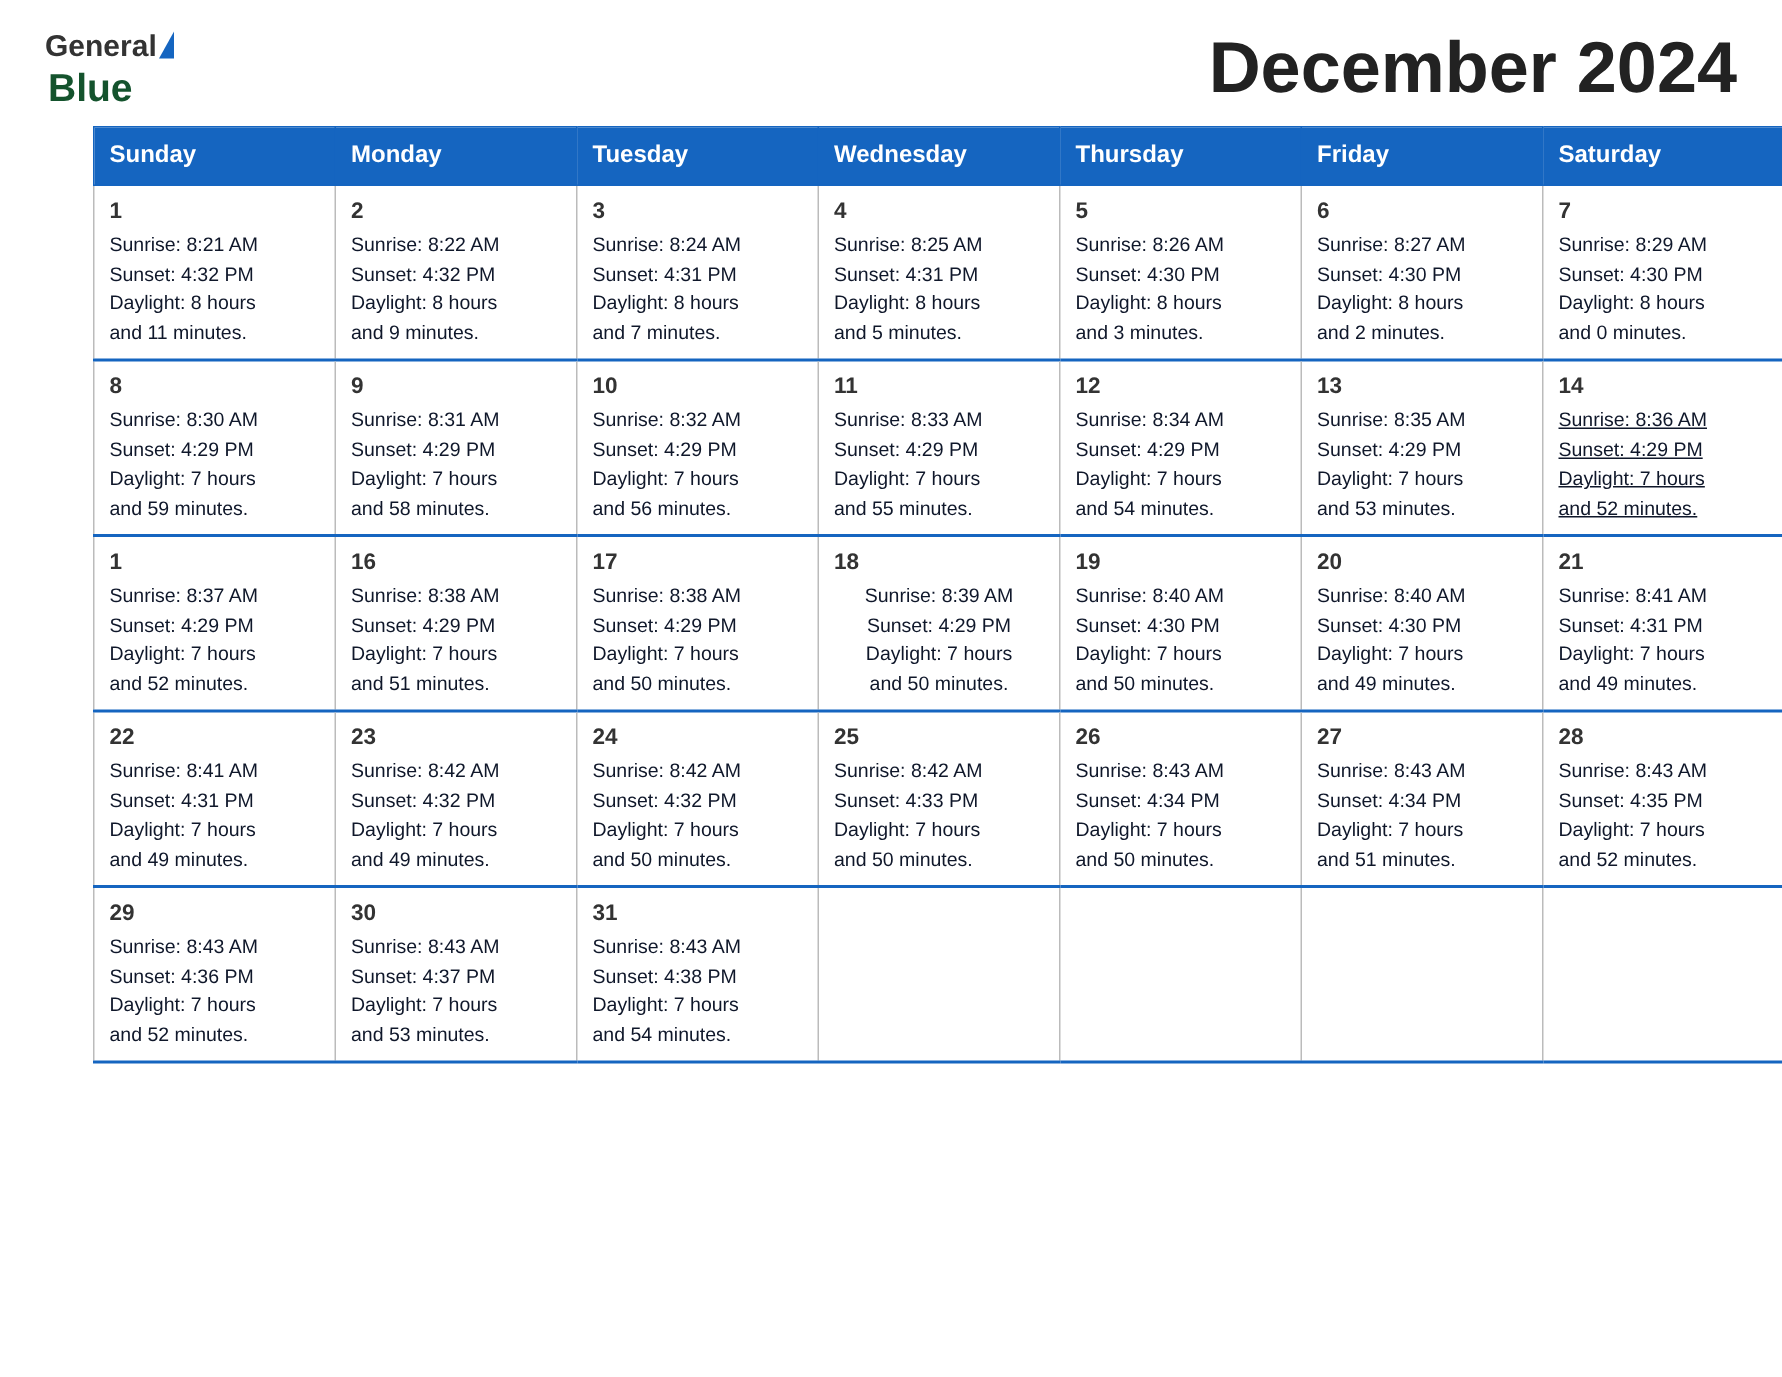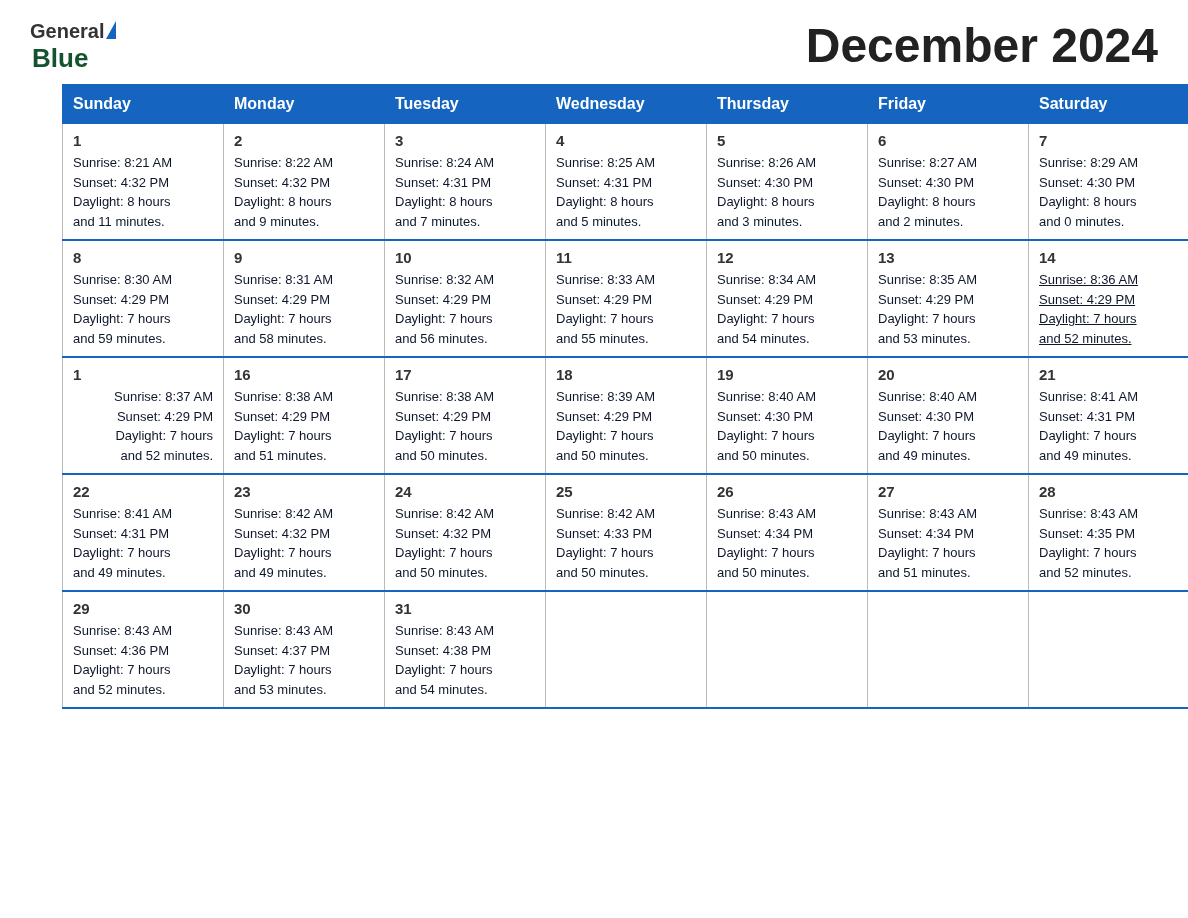--- a/index.html
+++ b/index.html
@@ -221,42 +221,42 @@
           <span class="day-num">14</span>
           <div class="day-info" style="white-space: pre-line; text-decoration: underline;">Sunrise: 8:36 AM
 Sunset: 4:29 PM
 Daylight: 7 hours
 and 52 minutes.</div>
         </td>
       </tr>
       <tr class="week-row">
         <td>
           <span class="day-num">1</span>
-          <div class="day-info" style="white-space: pre-line; text-align: right;">Sunrise: 8:37 AM
+          <div class="day-info" style="white-space: pre-line;">Sunrise: 8:37 AM
 Sunset: 4:29 PM
 Daylight: 7 hours
 and 52 minutes.</div>
         </td>
         <td>
           <span class="day-num">16</span>
           <div class="day-info" style="white-space: pre-line;">Sunrise: 8:38 AM
 Sunset: 4:29 PM
 Daylight: 7 hours
 and 51 minutes.</div>
         </td>
         <td>
           <span class="day-num">17</span>
           <div class="day-info" style="white-space: pre-line;">Sunrise: 8:38 AM
 Sunset: 4:29 PM
 Daylight: 7 hours
 and 50 minutes.</div>
         </td>
         <td>
           <span class="day-num">18</span>
-          <div class="day-info" style="white-space: pre-line;">Sunrise: 8:39 AM
+          <div class="day-info" style="white-space: pre-line; text-align: center;">Sunrise: 8:39 AM
 Sunset: 4:29 PM
 Daylight: 7 hours
 and 50 minutes.</div>
         </td>
         <td>
           <span class="day-num">19</span>
           <div class="day-info" style="white-space: pre-line;">Sunrise: 8:40 AM
 Sunset: 4:30 PM
 Daylight: 7 hours
 and 50 minutes.</div>

